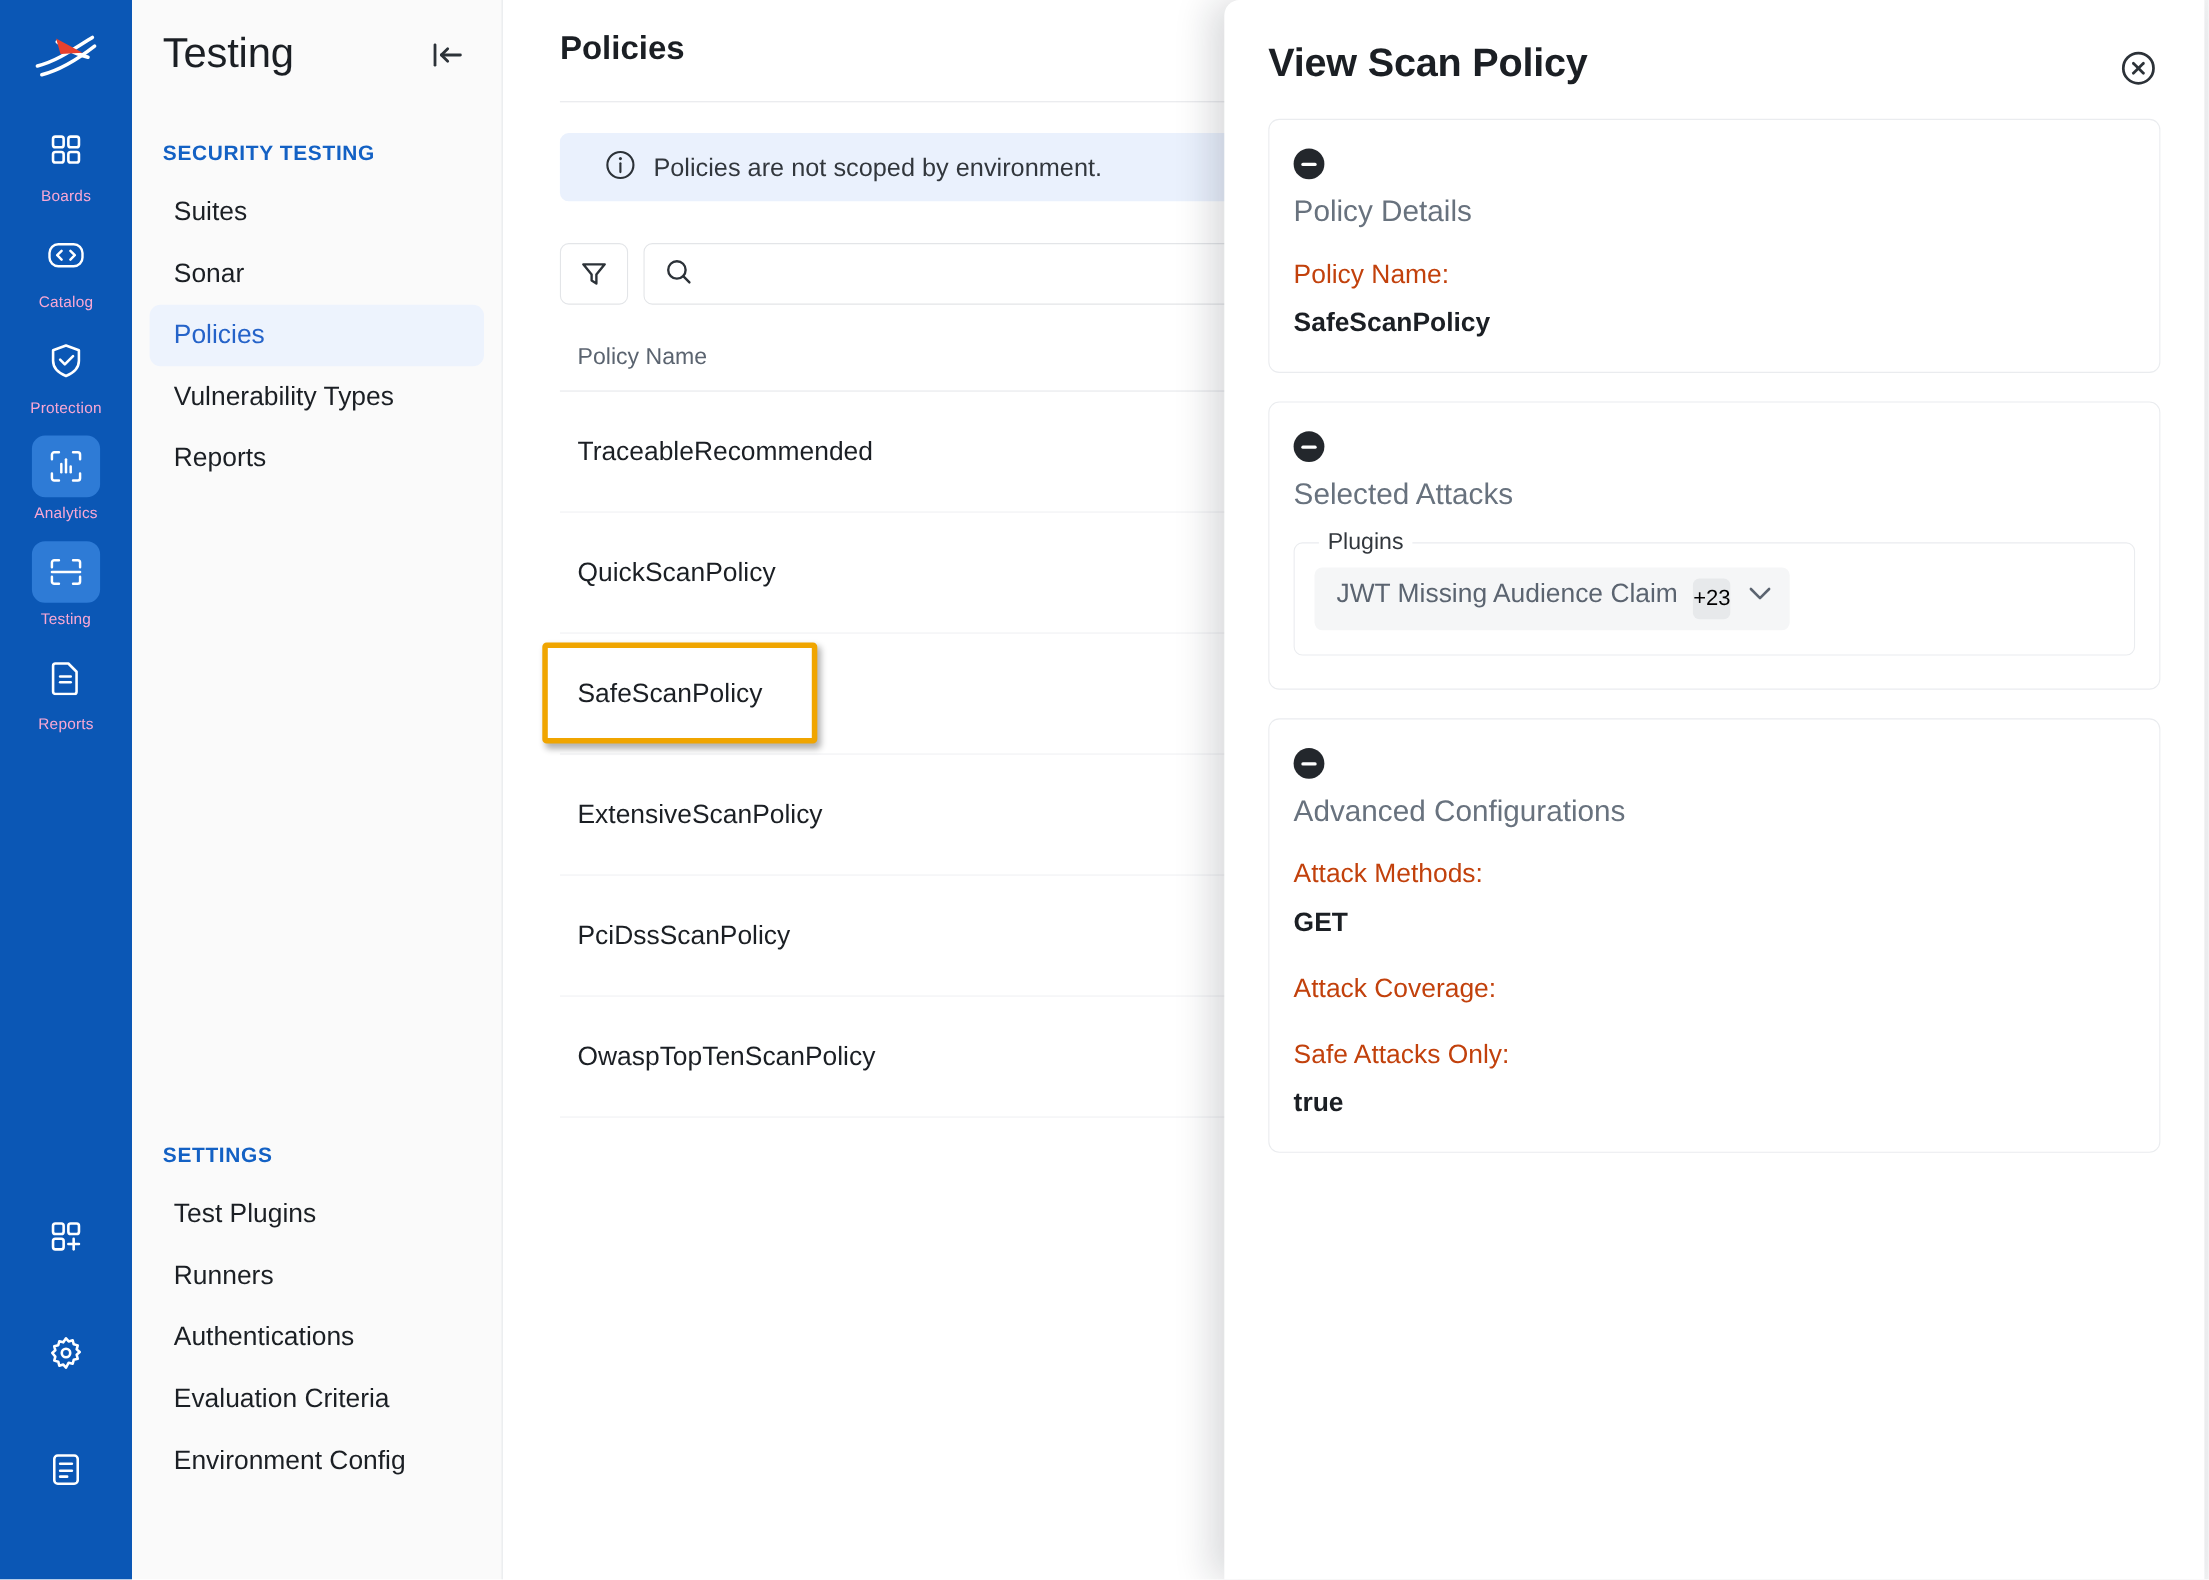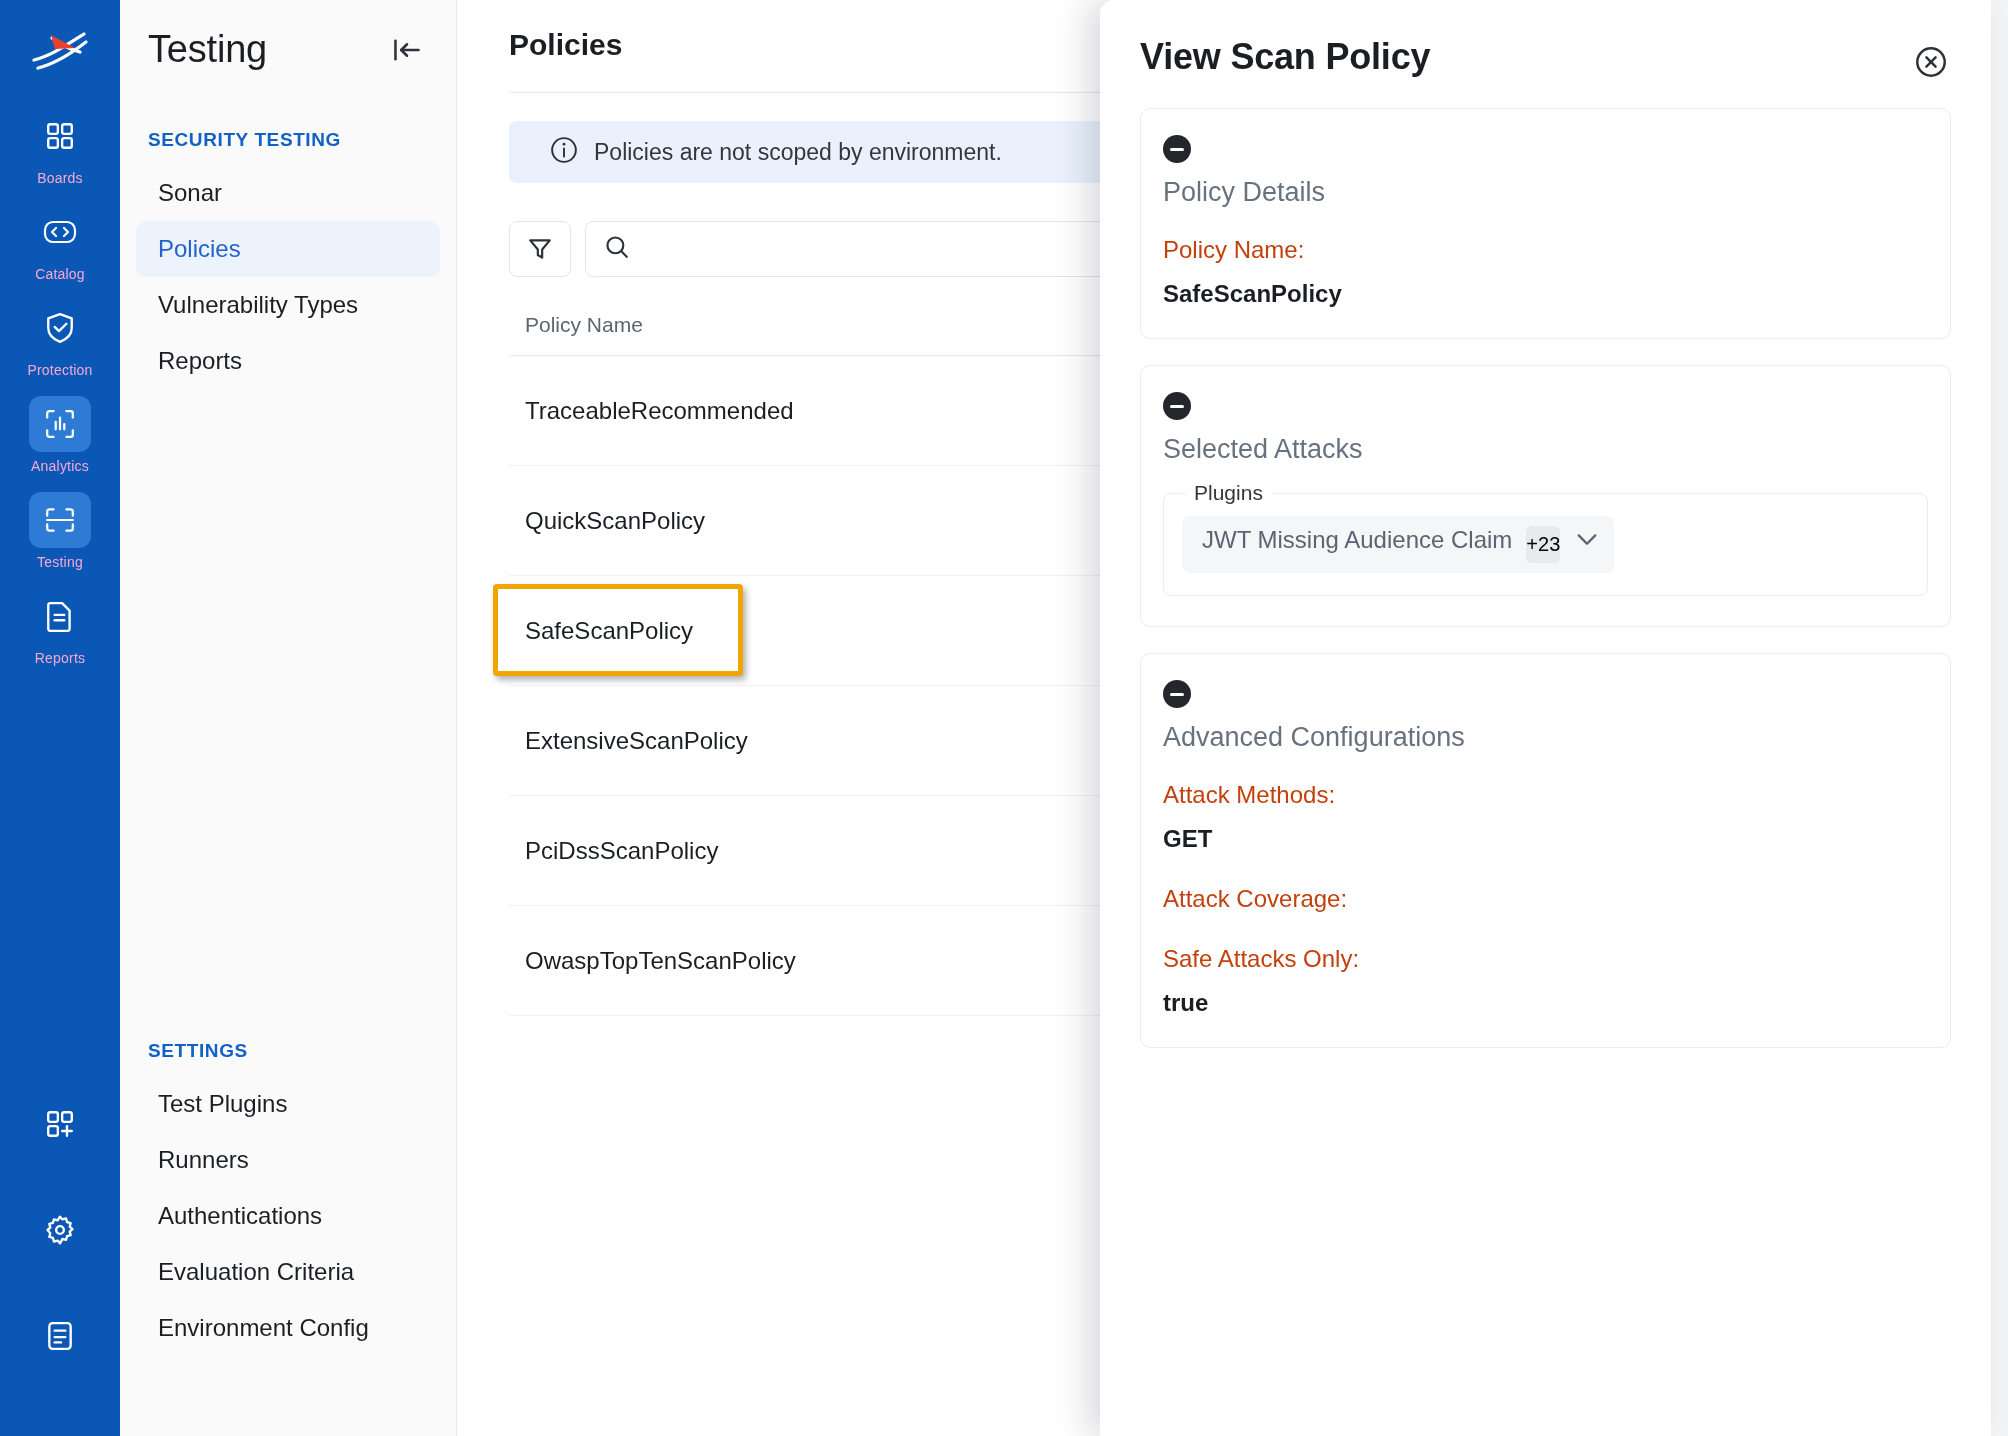--- a/index.html
+++ b/index.html
@@ -94,21 +94,21 @@
 
   
   .content-fade {
     position: absolute; top: 0; right: 0; width: 140px; height: 1436px;
     background: linear-gradient(to right, rgba(255,255,255,0) 0%, rgba(250,250,250,.95) 70%, #F3F4F5 100%);
     pointer-events: none; z-index: 4;
   }
 
   
   .drawer {
-    position: absolute; top: 0; right: 17px; width: 891px; height: 1436px;
+    position: absolute; top: 0; right: 4px; width: 891px; height: 1436px;
     background: #ffffff; border-top-left-radius: 14px;
     box-shadow: -12px 0 34px rgba(16,24,40,.16);
     z-index: 6; padding: 0 40px;
   }
   .drawer-head {
     display: flex; align-items: flex-start; justify-content: space-between;
     padding-top: 36px; padding-bottom: 26px;
   }
   .drawer-title { font-size: 36px; font-weight: 700; color: #1B1F24; letter-spacing: -.2px; }
   .drawer-close { width: 40px; height: 40px; display:flex; align-items:center; justify-content:center; cursor:pointer; margin-top: 6px; }
@@ -266,20 +266,21 @@
       <div class="collapse-btn">
         <svg viewBox="0 0 26 22" width="30" height="26" fill="none" stroke="#2C3238" stroke-width="2.2" stroke-linecap="round" stroke-linejoin="round">
           <path d="M3 3 V19"></path>
             <path d="M23 11 H8"></path>
             <path d="M13 6 L8 11 L13 16"></path>
         </svg>
       </div>
     </div>
 
     <div class="nav-group-title">SECURITY TESTING</div>
+    <div class="nav-item">Suites</div>
     <div class="nav-item">Sonar</div>
     <div class="nav-item active">Policies</div>
     <div class="nav-item">Vulnerability Types</div>
     <div class="nav-item">Reports</div>
 
     <div class="settings-group">
       <div class="nav-group-title" style="margin-top:0">SETTINGS</div>
       <div class="nav-item">Test Plugins</div>
       <div class="nav-item">Runners</div>
       <div class="nav-item">Authentications</div>

